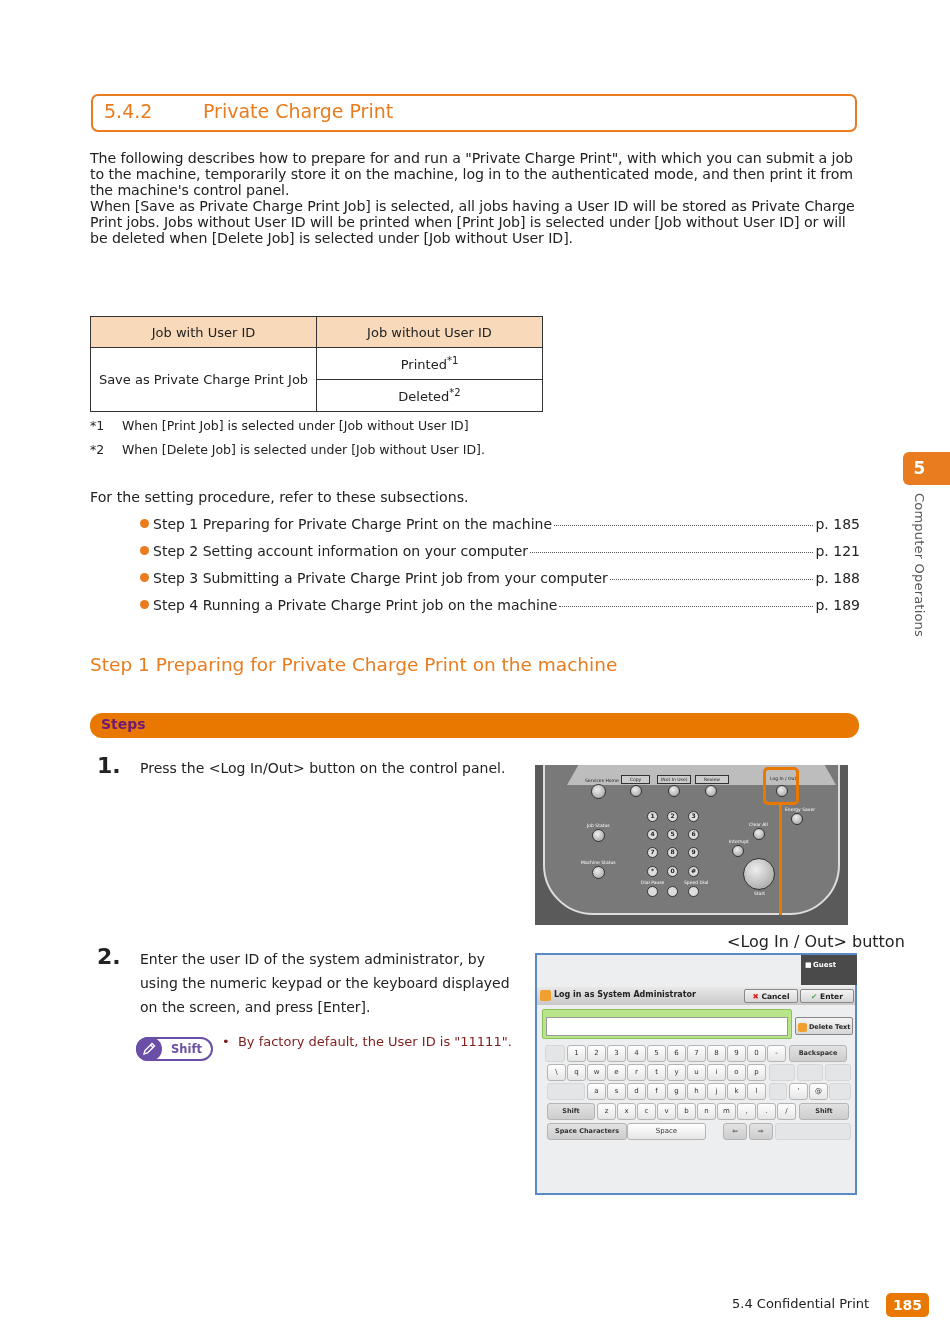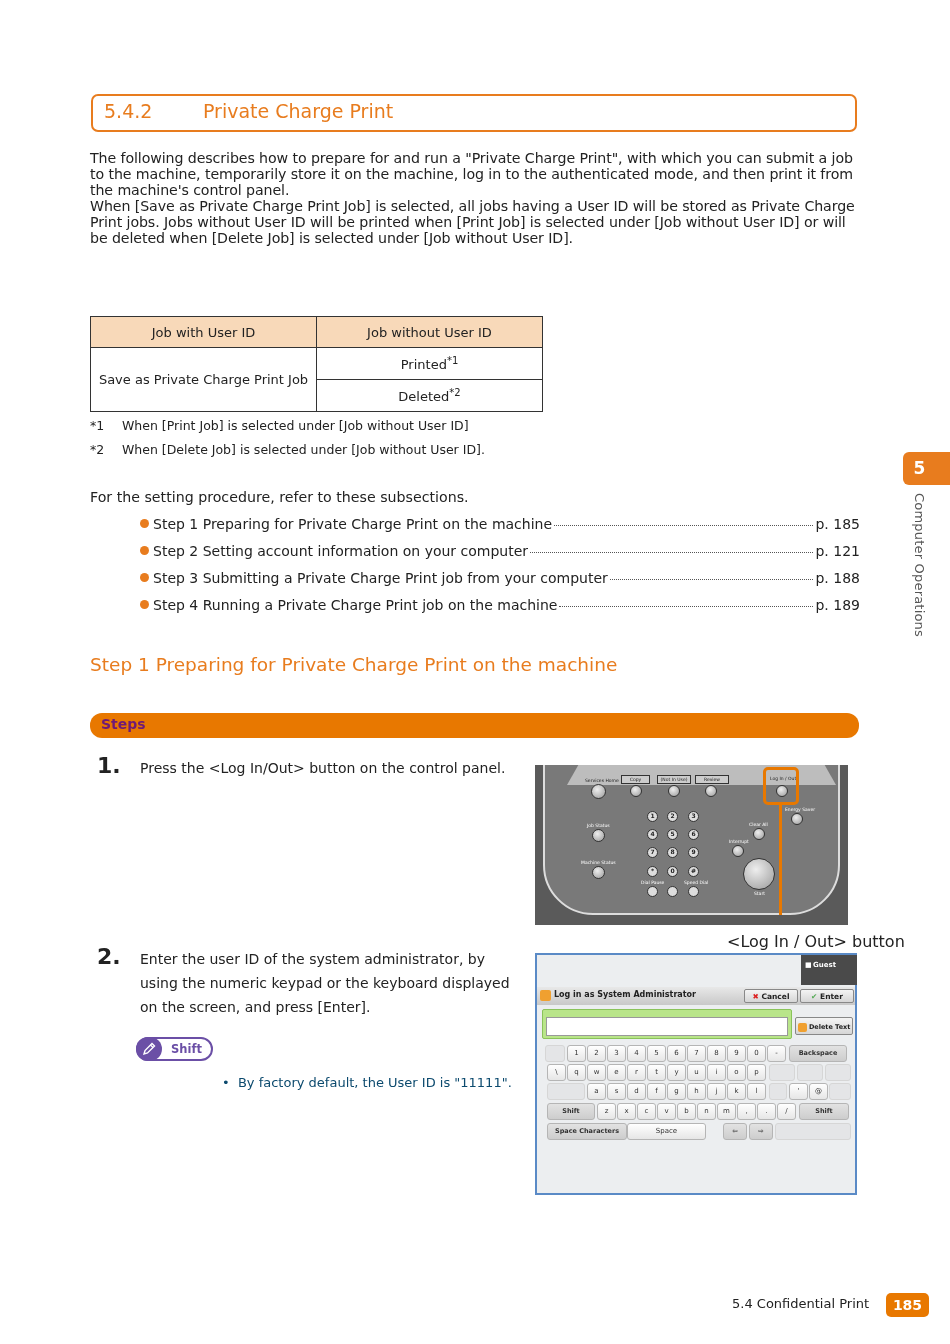--- a/index.html
+++ b/index.html
@@ -42,21 +42,21 @@
   .steps-bar { left: 90px; top: 713px; width: 769px; height: 25px; background: #e87800; border-radius: 12px; }
   .steps-label { left: 101px; top: 716px; color: #701a75; font-weight: bold; font-size: 14px; }
 
   .step-num { font-size: 22px; font-weight: bold; color: #222; }
   .step-text { font-size: 14px; line-height: 24px; color: #222; }
 
   
   .note-pill { left: 136px; top: 1037px; width: 77px; height: 24px; border: 2px solid #6b4fa6; border-radius: 13px; box-sizing: border-box; background:#fff; }
   .note-icon { left: 136px; top: 1037px; width: 26px; height: 24px; background: #6b4fa6; border-radius: 12px; display:flex; align-items:center; justify-content:center; }
   .note-label { left: 171px; top: 1042px; font-size: 11.5px; font-weight: bold; color: #6b4fa6; }
-  .note-text { left: 222px; top: 1034px; font-size: 13px; color: #0c4a6e; margin-top: 41px; }
+  .note-text { left: 222px; top: 1034px; font-size: 13px; color: #7f1d1d; }
 
   
   .panel { left: 535px; top: 765px; width: 313px; height: 160px; background: #5a5a5a; overflow: hidden; }
   .panel-inner { position: absolute; left: 8px; top: -20px; width: 297px; height: 170px; background: #797979;
                  border-radius: 0 0 50px 50px; border: 2px solid #ddd; box-sizing: border-box; }
   .panel-top { position: absolute; left: 22px; top: 0; width: 269px; height: 38px; background: #bdbdbd;
                clip-path: polygon(8% 0, 92% 0, 100% 100%, 0 100%); }
   .pbtn { position: absolute; border-radius: 50%; background: radial-gradient(circle at 40% 35%, #eee, #999); border: 1.5px solid #333; box-sizing: border-box; }
   .plabel { position: absolute; font-size: 4.5px; color: #fff; white-space: nowrap; }
   .plabel.dark { color: #222; }

